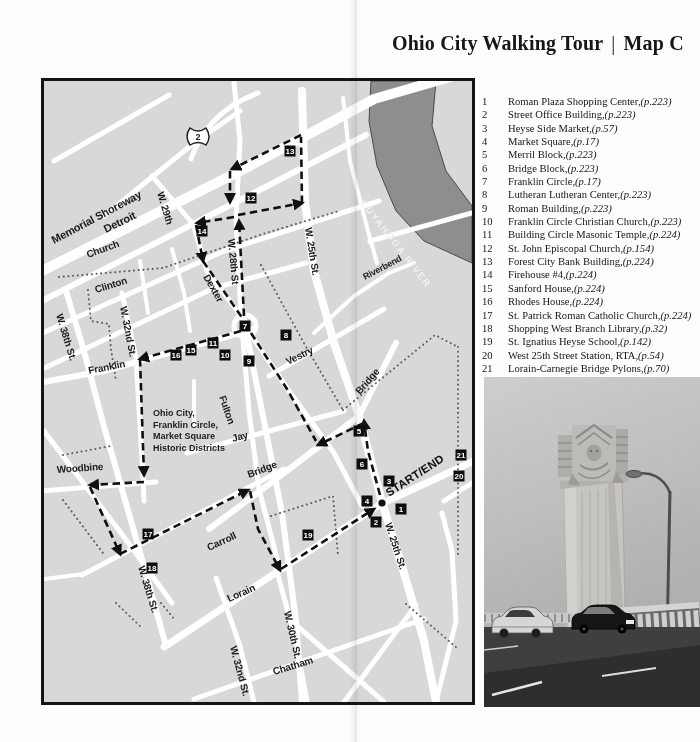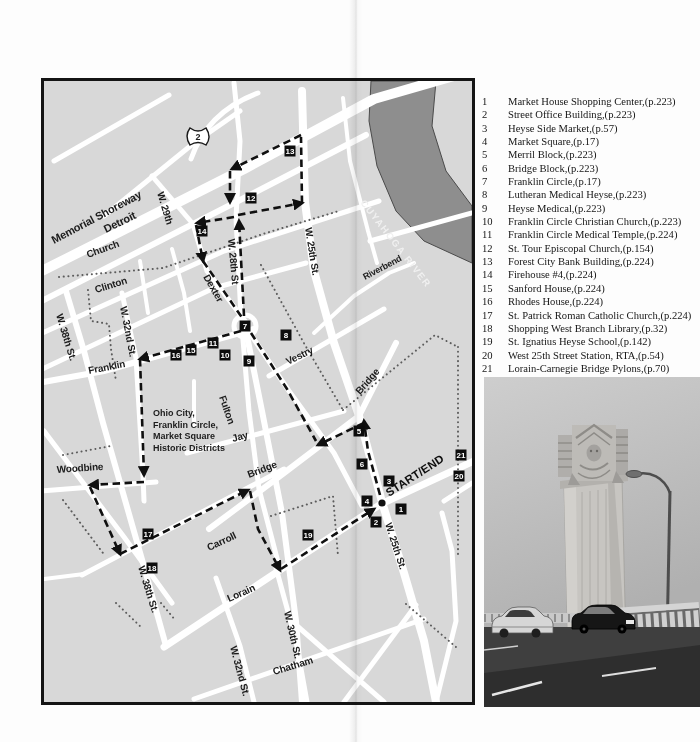--- a/index.html
+++ b/index.html
@@ -21,29 +21,30 @@
   .route{stroke:#101010;fill:none;stroke-width:2.6;stroke-dasharray:7.5 4.5;stroke-linecap:butt;}
   .slabel{font-family:"Liberation Sans",sans-serif;font-weight:bold;fill:#1c1c1c;letter-spacing:-.2px;}
   .mnum{font-family:"Liberation Sans",sans-serif;font-weight:bold;fill:#fff;font-size:8px;text-anchor:middle;}
   .riverlbl{font-family:"Liberation Sans",sans-serif;font-weight:bold;fill:#f0f0f0;font-size:9.5px;letter-spacing:1.6px;}
   .startlbl{font-family:"Liberation Sans",sans-serif;font-weight:bold;fill:#0d0d0d;font-size:11.5px;letter-spacing:.2px;}
   .district{font-family:"Liberation Sans",sans-serif;font-weight:bold;fill:#1c1c1c;font-size:9px;}
   
   #legend{position:absolute;left:482px;top:95px;width:216px;font-size:10.6px;line-height:13.35px;}
   .lrow{display:flex;white-space:nowrap;}
   .lrow .num{width:26px;flex:0 0 26px;}
-  .pref{}
+  .pref{font-style:italic;}
   #legend-note{margin-top:12px;padding-left:26px;line-height:13.5px;}
   
   #photo{position:absolute;left:484px;top:377px;width:216px;height:330px;overflow:hidden;}
 </style>
 </head>
 <body>
 
 <div id="page">
+  <div id="title"><span>Ohio City Walking Tour</span><span class="divider">|</span><span>Map C</span></div>
 
   <div id="mapbox">
     <svg id="mapsvg" width="428" height="621" viewBox="0 0 428 621">
       <defs>
         <marker id="arr" viewBox="0 0 10 10" refX="7.5" refY="5" markerWidth="4.6" markerHeight="4.6" orient="auto">
           <path d="M0,0 L10,5 L0,10 z" fill="#101010"></path>
         </marker>
       </defs>
 
       <rect x="0" y="0" width="428" height="621" fill="#d8d8d8"></rect>
@@ -255,21 +256,21 @@
             <text class="mnum" x="417" y="377">21</text>
           </g>
         </g>
     </svg>
   </div>
 
   <div id="legend">
     <div id="legend-rows">
         <div class="lrow">
           <span class="num">1</span>
-          <span>Market House Shopping Center, </span>
+          <span>Roman Plaza Shopping Center, </span>
           <span class="pref">(p.223)</span>
         </div>
         <div class="lrow">
           <span class="num">2</span>
           <span>Street Office Building, </span>
           <span class="pref">(p.223)</span>
         </div>
         <div class="lrow">
           <span class="num">3</span>
           <span>Heyse Side Market, </span>
@@ -290,41 +291,41 @@
           <span>Bridge Block, </span>
           <span class="pref">(p.223)</span>
         </div>
         <div class="lrow">
           <span class="num">7</span>
           <span>Franklin Circle, </span>
           <span class="pref">(p.17)</span>
         </div>
         <div class="lrow">
           <span class="num">8</span>
-          <span>Lutheran Medical Heyse, </span>
+          <span>Lutheran Lutheran Center, </span>
           <span class="pref">(p.223)</span>
         </div>
         <div class="lrow">
           <span class="num">9</span>
-          <span>Heyse Medical, </span>
+          <span>Roman Building, </span>
           <span class="pref">(p.223)</span>
         </div>
         <div class="lrow">
           <span class="num">10</span>
           <span>Franklin Circle Christian Church, </span>
           <span class="pref">(p.223)</span>
         </div>
         <div class="lrow">
           <span class="num">11</span>
-          <span>Franklin Circle Medical Temple, </span>
+          <span>Building Circle Masonic Temple, </span>
           <span class="pref">(p.224)</span>
         </div>
         <div class="lrow">
           <span class="num">12</span>
-          <span>St. Tour Episcopal Church, </span>
+          <span>St. John Episcopal Church, </span>
           <span class="pref">(p.154)</span>
         </div>
         <div class="lrow">
           <span class="num">13</span>
           <span>Forest City Bank Building, </span>
           <span class="pref">(p.224)</span>
         </div>
         <div class="lrow">
           <span class="num">14</span>
           <span>Firehouse #4, </span>

